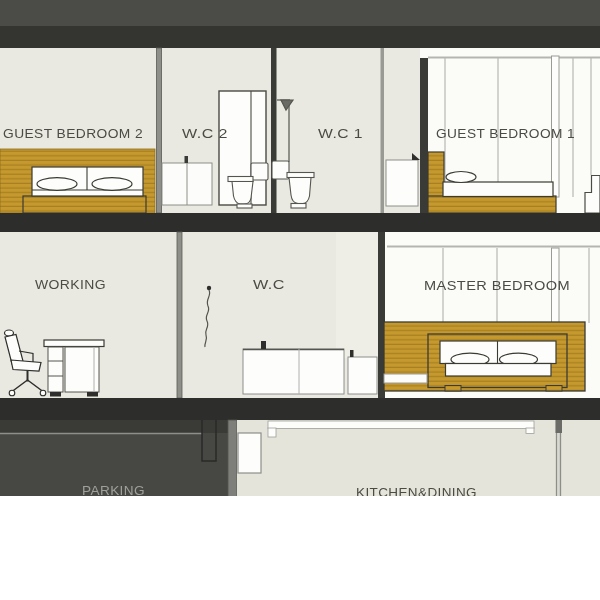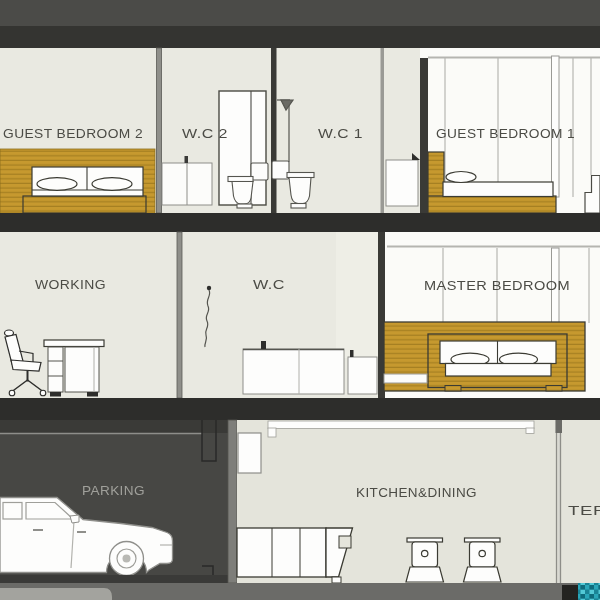--- a/index.html
+++ b/index.html
@@ -1,16 +1,16 @@
 <!DOCTYPE html>
 <html><head>
 <meta charset="utf-8">
 <style>
   html,body{margin:0;padding:0;background:#ffffff;}
-  .stage{position:relative;width:600px;height:600px;overflow:hidden;background:#fff;}
+  .stage{position:relative;width:600px;height:496px;overflow:hidden;background:#fff;}
   svg{display:block;}
   .rl{font-family:"Liberation Sans",sans-serif;font-size:13.5px;fill:#4b4b45;letter-spacing:.4px;}
   .rl-light{font-family:"Liberation Sans",sans-serif;font-size:13.5px;fill:#a0a09b;letter-spacing:.4px;}
 </style>
 </head>
 <body>
 
 <div class="stage">
 <svg width="600" height="600" viewBox="0 0 600 600">
   <defs>

